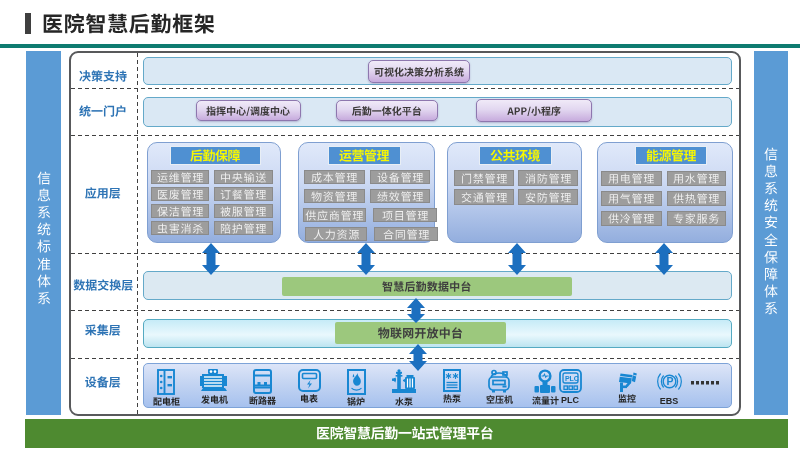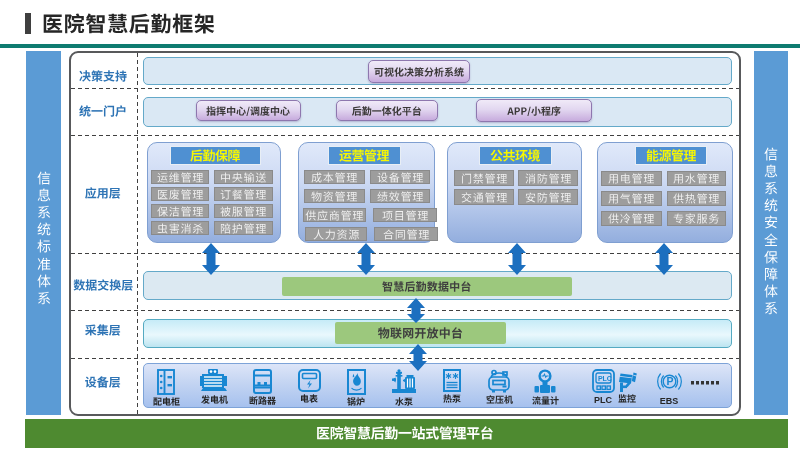--- a/index.html
+++ b/index.html
@@ -817,21 +817,21 @@
       <div class="devlabel">
         <svg width="27.0" height="9" viewBox="0 -880 3000 1000">
           <g transform="scale(1,-1)" fill="#262626">
             <use href="#b6D41" x="0"></use>
             <use href="#b91CF" x="1000"></use>
             <use href="#b8BA1" x="2000"></use>
           </g>
         </svg>
       </div>
     </div>
-<div class="abs dev" style="left:580px;">
+<div class="abs dev" style="left:547px;">
       <svg width="23" height="24" viewBox="0 0 23 24">
         <rect x="1" y="1" width="21" height="22" rx="4" fill="none" stroke="#1887d2" stroke-width="1.8"></rect>
         <rect x="4" y="4" width="15" height="10" rx="2" fill="none" stroke="#1887d2" stroke-width="1.3"></rect>
         <text x="5.9" y="11.6" font-family="Liberation Sans, sans-serif" font-weight="bold" font-size="7" fill="#1887d2">PLC</text>
         <g fill="none" stroke="#1887d2" stroke-width="1.3">
           <rect x="5" y="17" width="3.4" height="3.4"></rect>
           <rect x="10" y="17" width="3.4" height="3.4"></rect>
           <rect x="15" y="17" width="3.4" height="3.4"></rect>
         </g>
       </svg>

